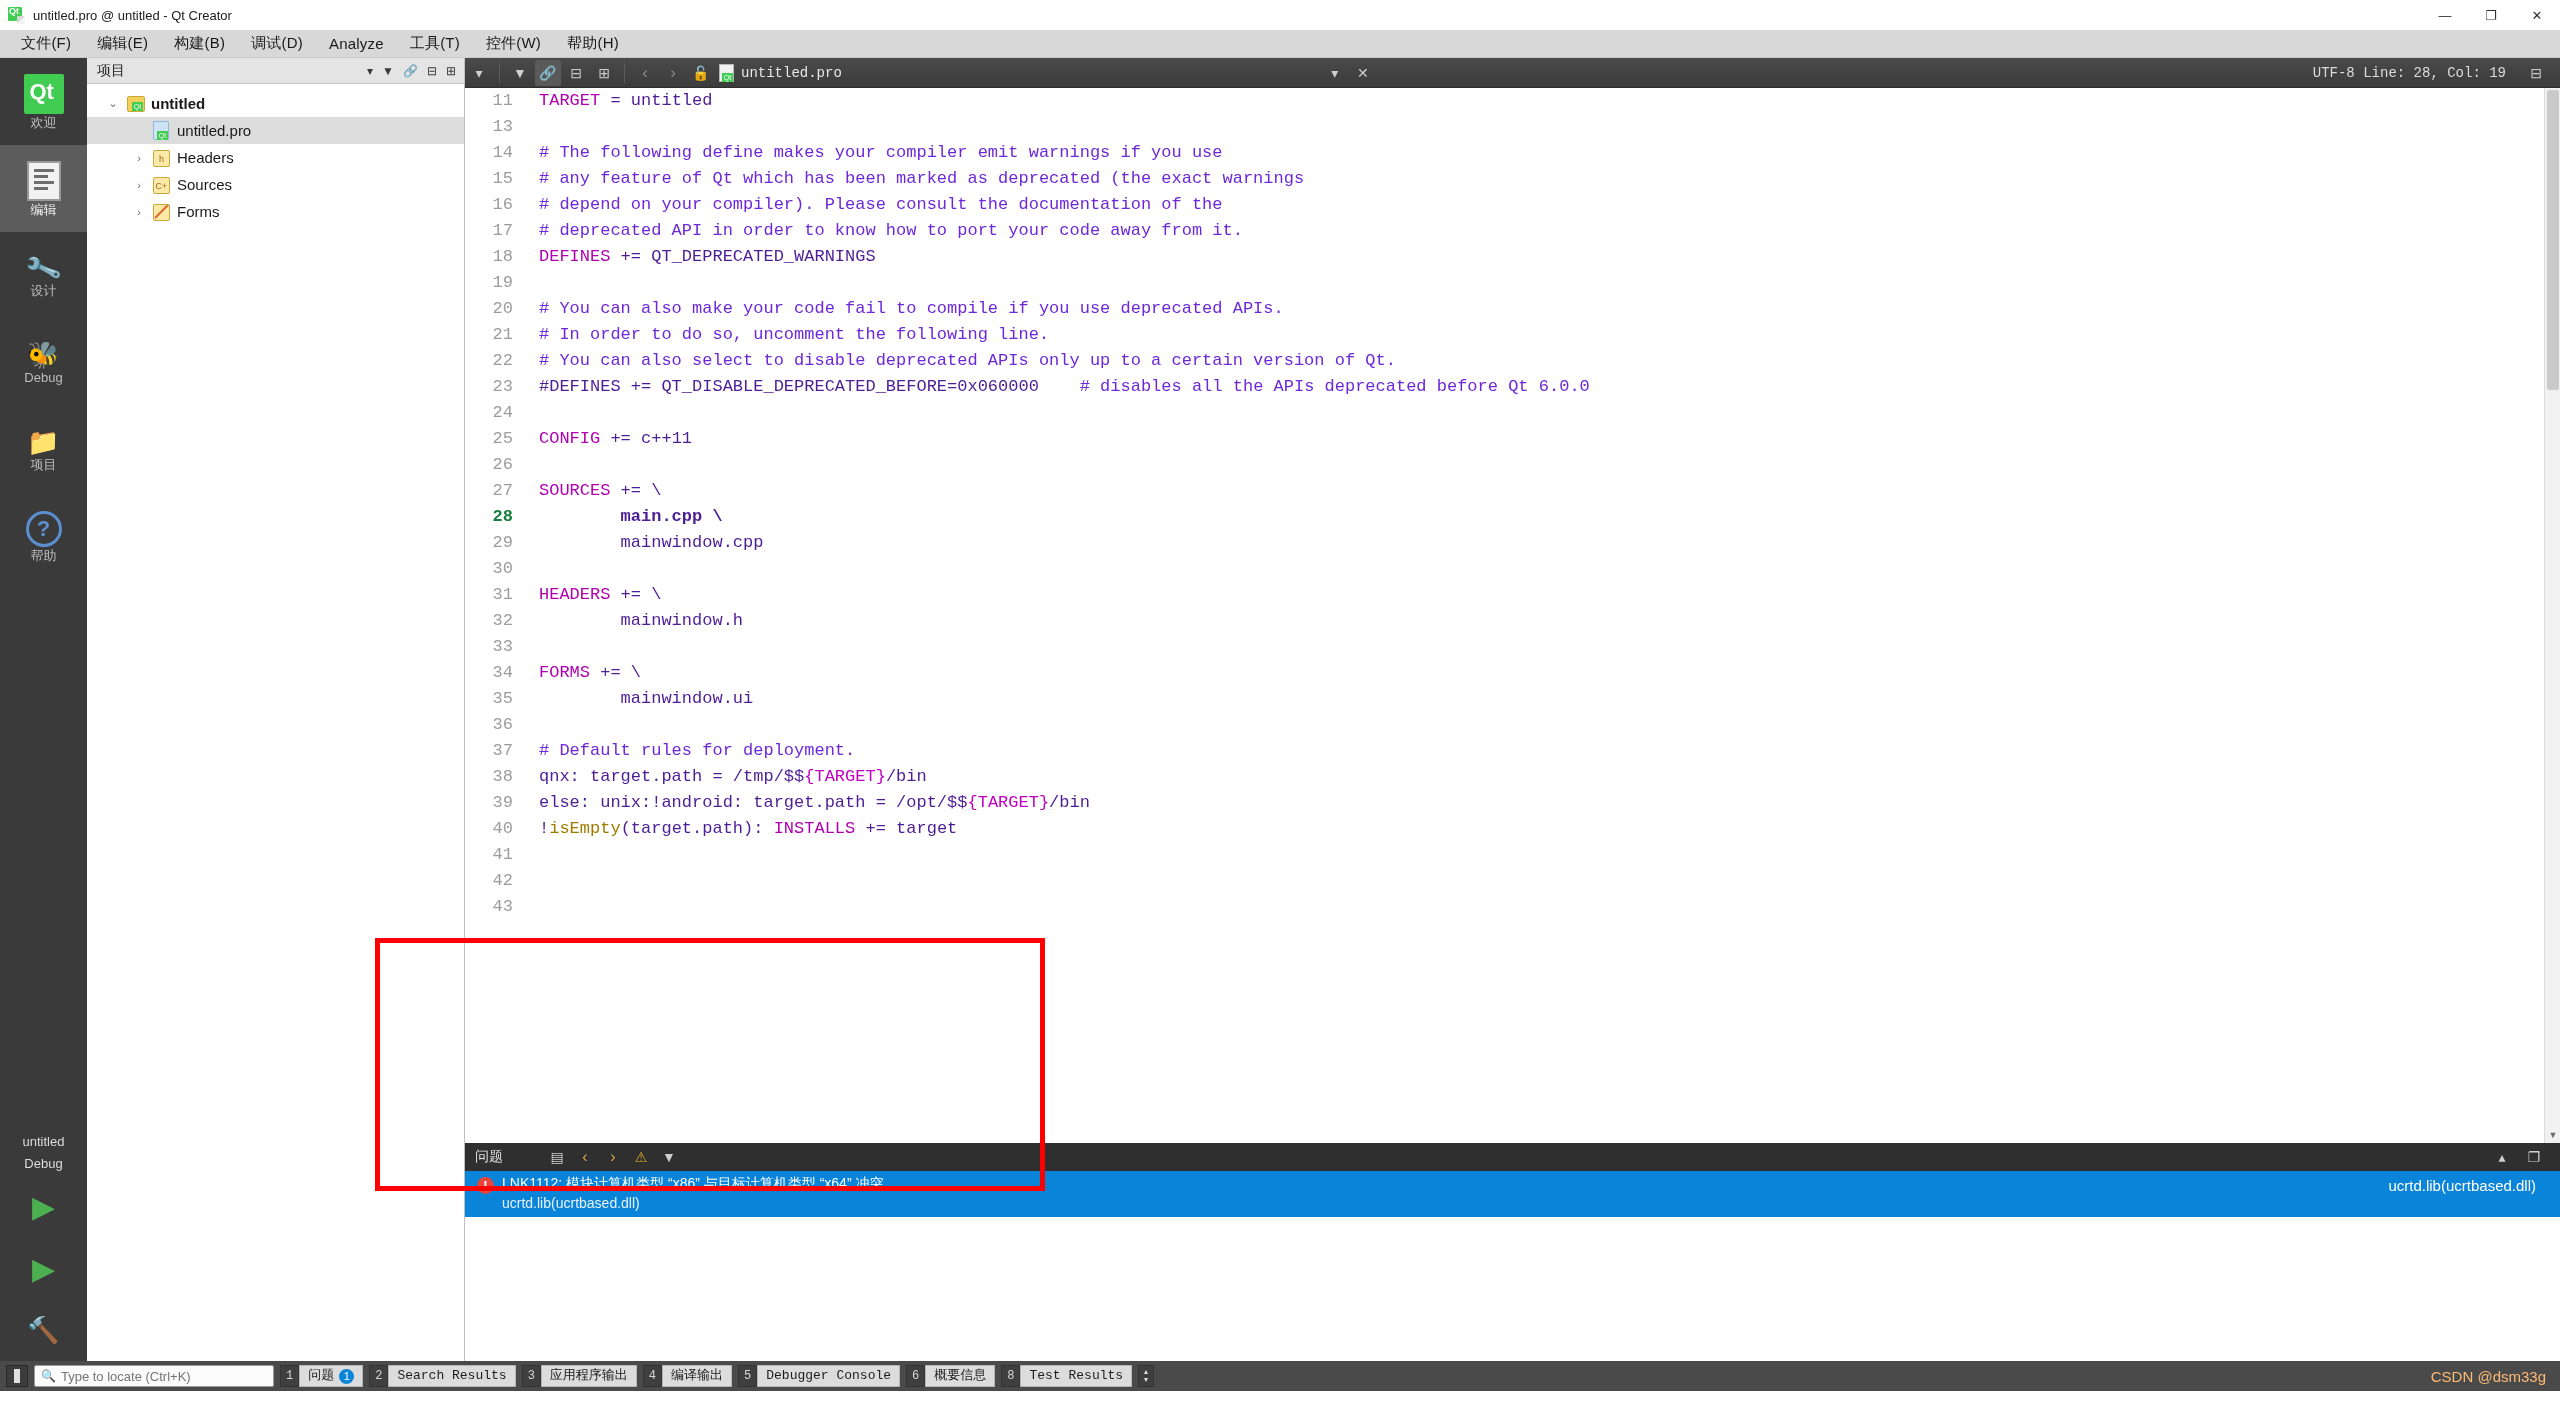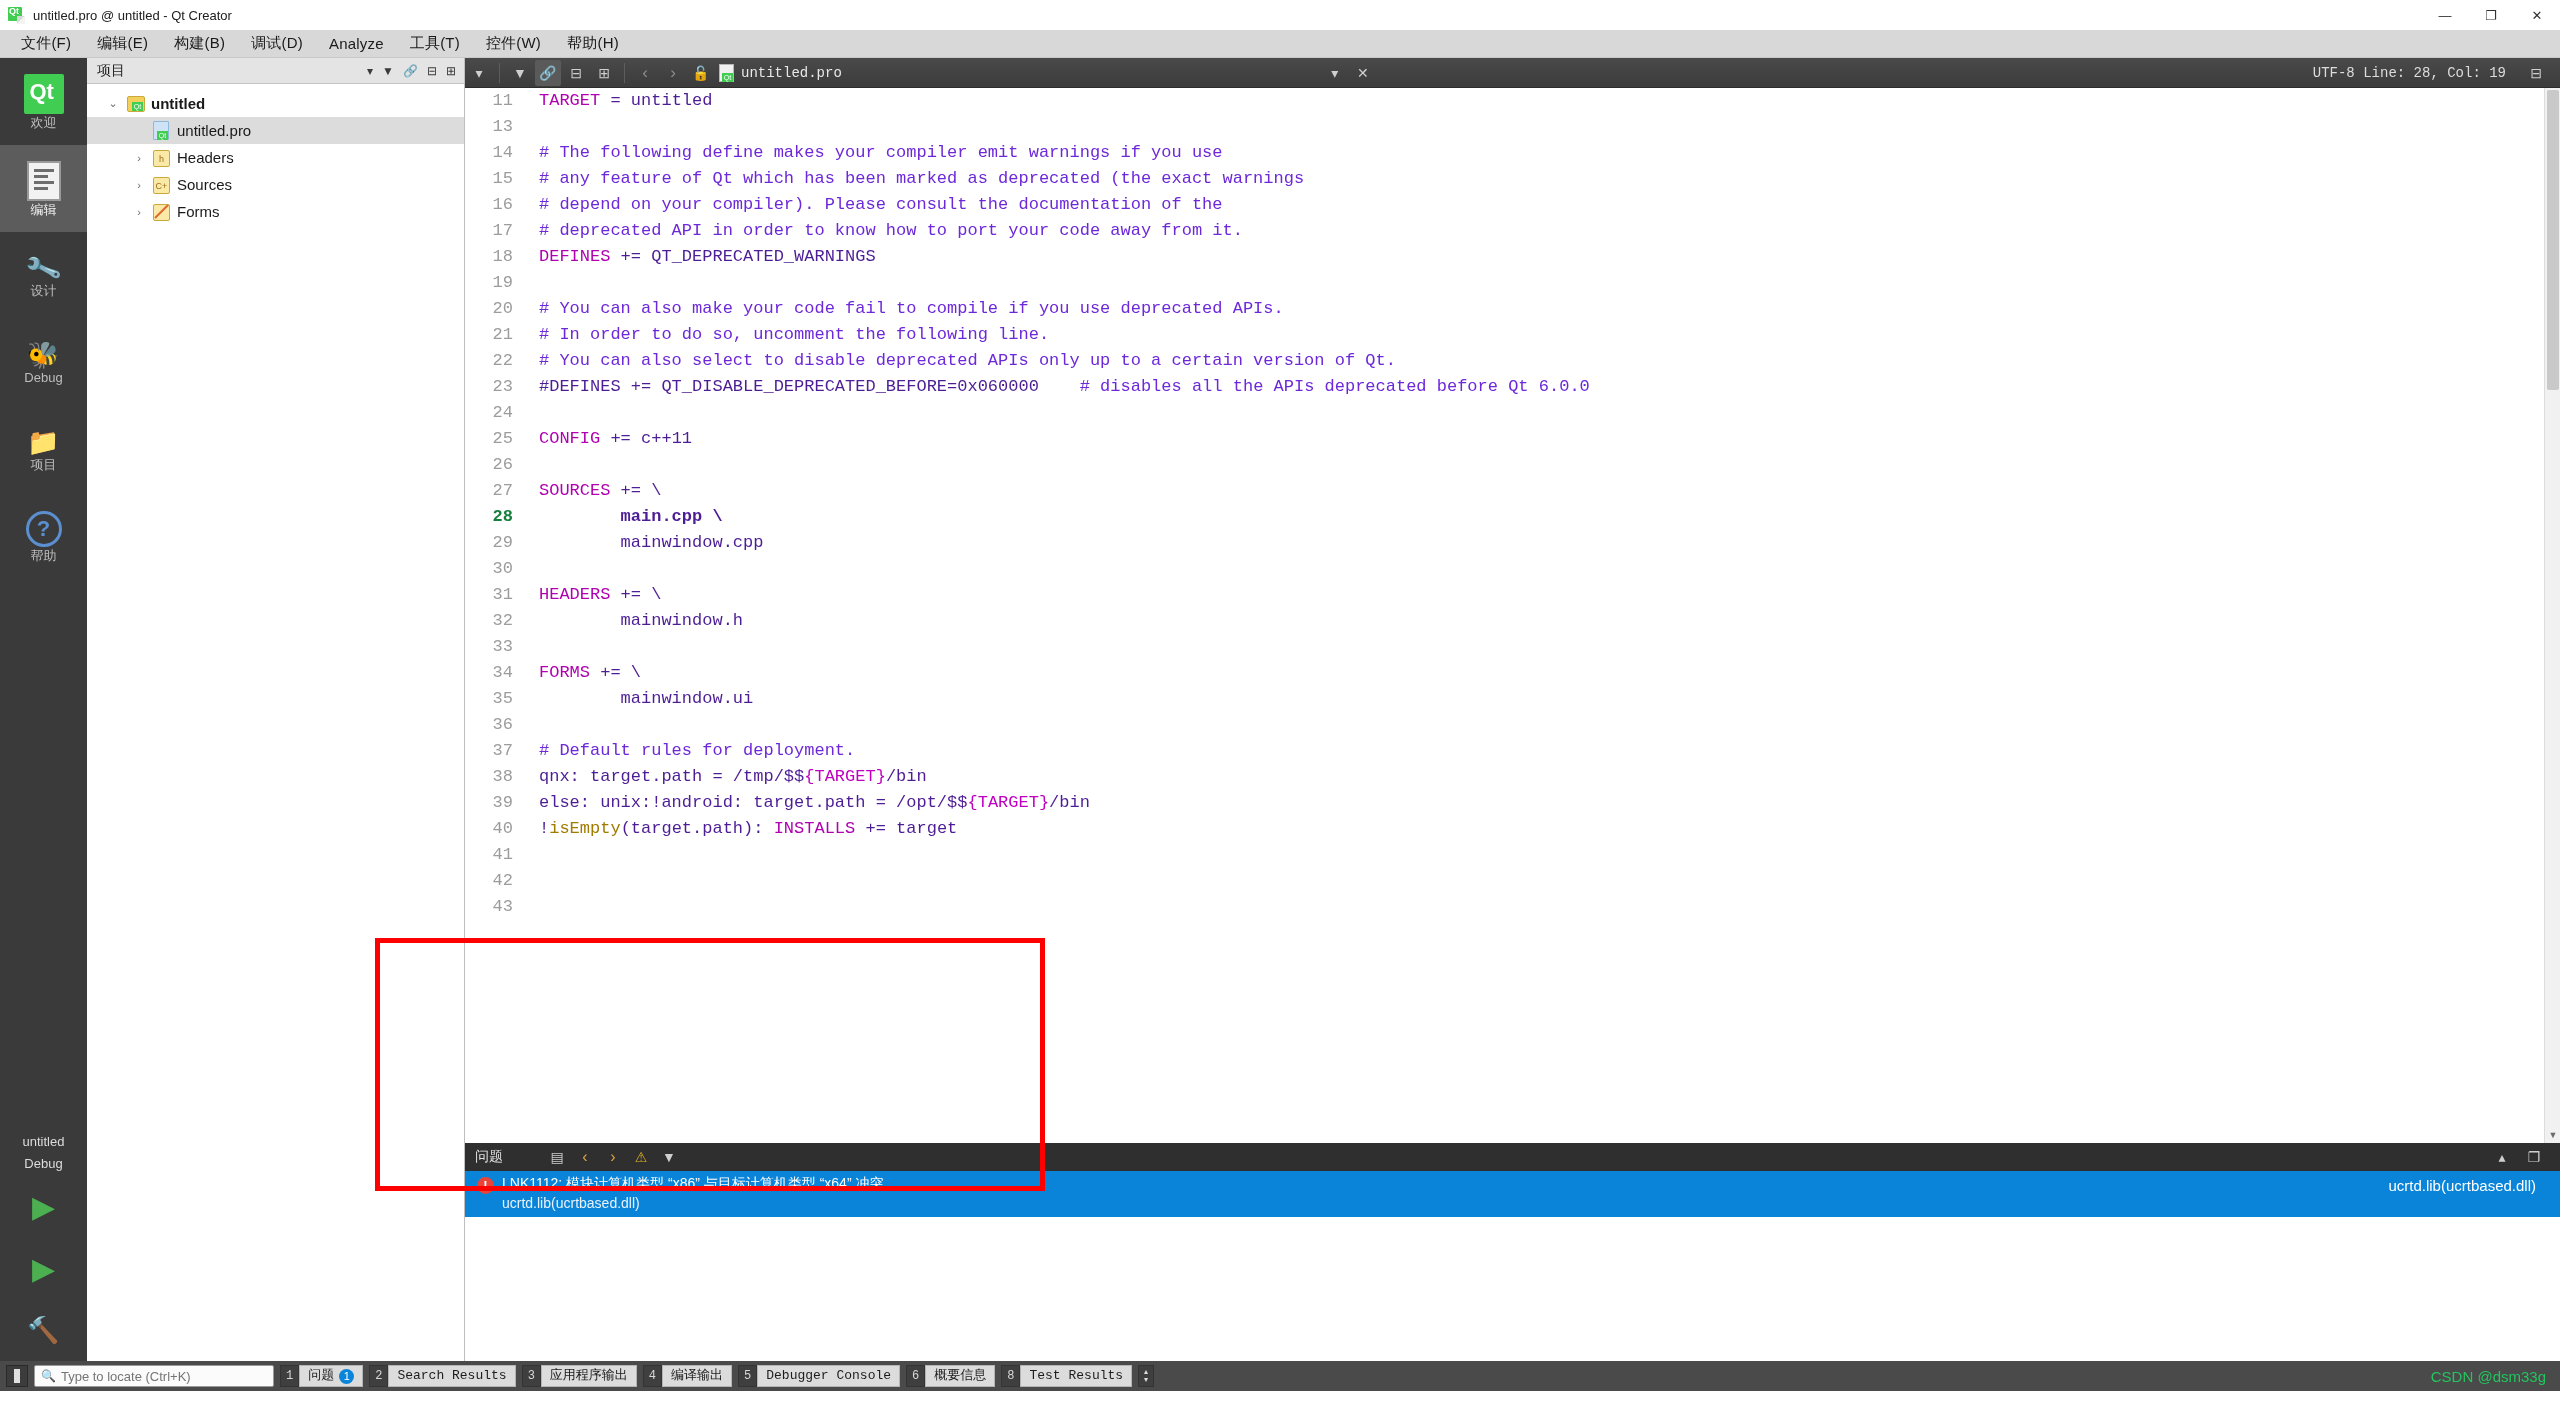--- a/index.html
+++ b/index.html
@@ -307,21 +307,21 @@
     background: #0a84d8; color: #fff; border-radius: 50%;
     width: 15px; height: 15px; font-size: 11px; text-align: center;
     line-height: 15px; font-family: "Liberation Sans", sans-serif;
   }
   .sb-spin {
     width: 16px; height: 22px; background: #3f3f3f; border: 1px solid #343434;
     color: #ddd; font-size: 8px; display: flex; flex-direction: column;
     align-items: center; justify-content: center; line-height: 8px;
   }
   .watermark {
-    margin-left: auto; padding-right: 14px; color: #22c55e;
+    margin-left: auto; padding-right: 14px; color: #fdba74;
     font-size: 15px; font-family: "Liberation Sans", sans-serif;
   }
 </style>
 </head>
 <body>
 
 <div id="app">
 
   <div class="titlebar">
     <div class="qticon">

